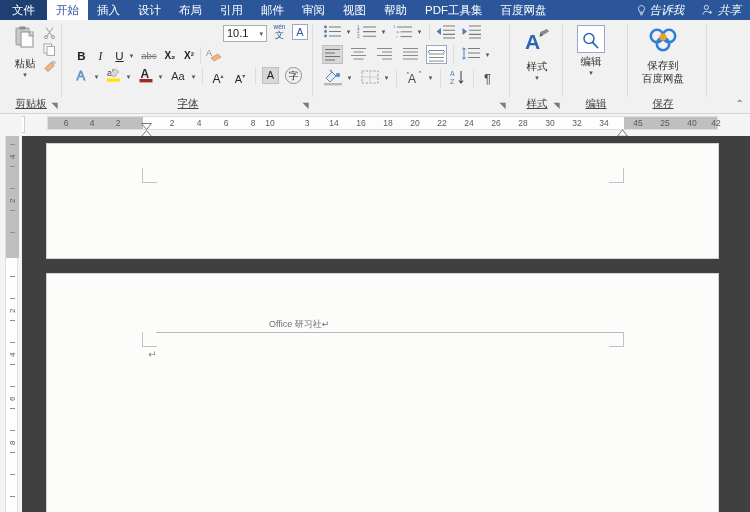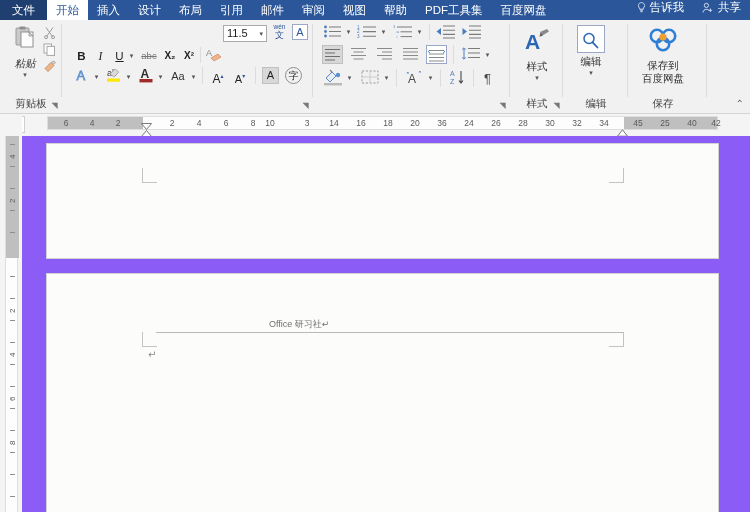--- a/index.html
+++ b/index.html
@@ -16,47 +16,47 @@
     position:absolute;left:0;top:0;width:750px;height:20px;
     background:#2b579a;display:flex;align-items:stretch;
   }
   .tab{
     display:flex;align-items:center;padding:0 9px;
     font-size:11.5px;color:#ffffff;height:20px;line-height:20px;
     white-space:nowrap;cursor:default;
   }
   .tab.file{background:#1e3f6f;padding:0 12px;}
   .tab.active{background:#ffffff;color:#2b579a;}
-  .tabbar-right{margin-left:auto;display:flex;align-items:flex-start;}
+  .tabbar-right{margin-left:auto;display:flex;align-items:center;font-style:italic;}
   .tb-item{display:flex;align-items:center;gap:4px;padding:0 9px;font-size:11.5px;color:#fff;white-space:nowrap;}
   .bulb{display:inline-block;width:9px;height:11px;position:relative;}
   .bulb svg,.person svg{display:block;}
 
   
   .ribbon{
     position:absolute;left:0;top:20px;width:750px;height:93px;
     background:#f1f1f1;
     border-bottom:1px solid #d4d4d4;
   }
   .grp{position:absolute;top:0;height:93px;}
   .grp-label{
     position:absolute;bottom:2px;left:0;width:100%;
-    text-align:center;font-size:10.5px;color:#444;
+    text-align:center;font-size:10.5px;color:#444;text-decoration:underline;
   }
   .grp-sep{position:absolute;top:4px;bottom:16px;width:1px;background:#dcdcdc;}
   .dlg{
     position:absolute;bottom:3px;width:9px;height:9px;
     font-size:8px;color:#777;line-height:9px;text-align:center;
   }
 
   
   .clip{left:0;width:62px;}
   .paste{
     position:absolute;left:8px;top:5px;width:34px;
-    text-align:center;font-size:10.5px;color:#333;font-style:italic;
+    text-align:center;font-size:10.5px;color:#333;
   }
   .paste .gl{display:block;font-size:22px;line-height:24px;color:#9a9a9a;}
   .paste .lb{display:block;margin-top:1px;}
   .paste .car{display:block;font-size:7px;line-height:7px;color:#555;}
   .clipmini{position:absolute;left:43px;font-size:11px;color:#a8a8a8;line-height:12px;}
 
   
   .fontg{left:63px;width:250px;}
   .fontbox{
     position:absolute;left:9px;top:5px;width:145px;height:17px;
@@ -111,21 +111,21 @@
   }
   .vband{position:absolute;left:5px;top:0;width:13px;height:376px;background:#fdfdfd;border-left:1px solid #dedede;border-right:1px solid #dedede;box-sizing:border-box;}
   .vmargin{position:absolute;left:0;width:13px;background:#bfbfbf;}
   .vnum{position:absolute;left:0;width:13px;font-size:8px;color:#5a5a5a;text-align:center;
         writing-mode:vertical-rl;transform:rotate(180deg);line-height:13px;}
   .vtick{position:absolute;left:4px;width:5px;height:1px;background:#8e8e8e;}
 
   
   .docarea{
     position:absolute;left:22px;top:136px;width:728px;height:376px;
-    background:#8b5cf6;overflow:hidden;
+    background:#404040;overflow:hidden;
   }
   .page{
     position:absolute;left:25px;width:671px;background:#fcfdfb;
     box-shadow:0 0 0 1px #d2d2d2;
   }
   .page1{top:8px;height:114px;}
   .page2{top:138px;height:238px;}
 
   .mc{position:absolute;width:14px;height:14px;}
   .mc.bl{border-left:1px solid #c3c3c3;border-bottom:1px solid #c3c3c3;}
@@ -239,21 +239,21 @@
             <path d="M8.5 2 l2.5-1 1.5 1.8 -2.3 1.4z" fill="#d9d9d9" stroke="#a0a0a0" stroke-width="0.8"></path>
           </svg>
       </div>
       <div class="grp-label">剪贴板</div>
       <div class="dlg" style="right:3px;">◥</div>
       <div class="grp-sep" style="right:0;"></div>
     </div>
 
     <div class="grp fontg">
       <div class="sizebox">
-        <span>11.5</span>
+        <span>10.1</span>
         <span class="cbcaret">▾</span>
       </div>
       <div class="ficon" style="left:208px;top:3px;width:17px;">
         <span style="display:block;font-size:6.5px;color:#2b579a;line-height:7px;">wén</span>
         <span style="display:block;font-size:9px;color:#2b579a;line-height:10px;">文</span>
       </div>
       <div class="ficon boxed" style="left:229px;top:4px;width:16px;height:16px;line-height:14px;color:#2b579a;">A</div>
 
       <div class="fbtn" style="left:11px;top:28px;width:15px;height:16px;line-height:16px;font-weight:bold;">B</div>
       <div class="fbtn" style="left:30px;top:28px;width:15px;height:16px;line-height:16px;font-style:italic;font-family:'Liberation Serif',serif;">I</div>
@@ -297,20 +297,21 @@
       <div class="fbtn" style="left:146px;top:48px;width:18px;height:17px;line-height:17px;font-size:12px;">
         <span>A</span><span style="font-size:6px;color:#2b579a;vertical-align:super;">▴</span>
       </div>
       <div class="fbtn" style="left:168px;top:48px;width:18px;height:17px;line-height:17px;font-size:11px;">
         <span>A</span><span style="font-size:6px;color:#2b579a;vertical-align:super;">▾</span>
       </div>
       <div style="position:absolute;left:192px;top:47px;width:1px;height:17px;background:#dcdcdc;"></div>
       <div class="fbtn greybox" style="left:199px;top:47px;width:17px;height:17px;line-height:15px;font-size:11px;">A</div>
       <div class="fbtn" style="left:222px;top:47px;width:17px;height:17px;line-height:16px;font-size:10px;border:1px solid #8f8f8f;border-radius:50%;box-sizing:border-box;">字</div>
 
+      <div class="grp-label">字体</div>
       <div class="dlg" style="right:3px;">◥</div>
       <div class="grp-sep" style="right:0;"></div>
     </div>
 
     <div class="grp parag">
 
       <div class="fbtn" style="left:9px;top:4px;width:20px;height:16px;">
         <svg width="20" height="15" viewBox="0 0 20 15">
             <circle cx="2.5" cy="3" r="1.4" fill="#4a7ebb"></circle>
             <circle cx="2.5" cy="7.5" r="1.4" fill="#4a7ebb"></circle>
@@ -496,21 +497,21 @@
       <div class="rnum" style="left:117px;">2</div>
       <div class="rnum" style="left:144px;">4</div>
       <div class="rnum" style="left:171px;">6</div>
       <div class="rnum" style="left:198px;">8</div>
       <div class="rnum" style="left:215px;">10</div>
       <div class="rnum" style="left:252px;">3</div>
       <div class="rnum" style="left:279px;">14</div>
       <div class="rnum" style="left:306px;">16</div>
       <div class="rnum" style="left:333px;">18</div>
       <div class="rnum" style="left:360px;">20</div>
-      <div class="rnum" style="left:387px;">36</div>
+      <div class="rnum" style="left:387px;">22</div>
       <div class="rnum" style="left:414px;">24</div>
       <div class="rnum" style="left:441px;">26</div>
       <div class="rnum" style="left:468px;">28</div>
       <div class="rnum" style="left:495px;">30</div>
       <div class="rnum" style="left:522px;">32</div>
       <div class="rnum" style="left:549px;">34</div>
       <div class="rnum" style="left:583px;">45</div>
       <div class="rnum" style="left:610px;">25</div>
       <div class="rnum" style="left:637px;">40</div>
       <div class="rnum" style="left:661px;">42</div>

